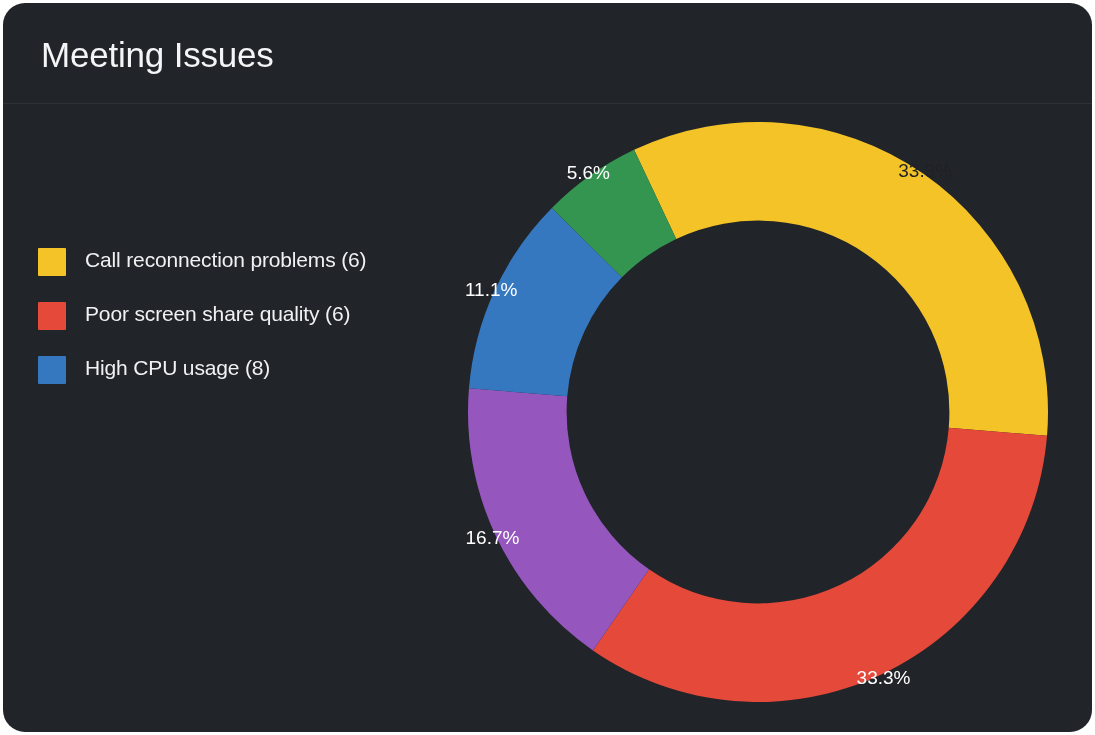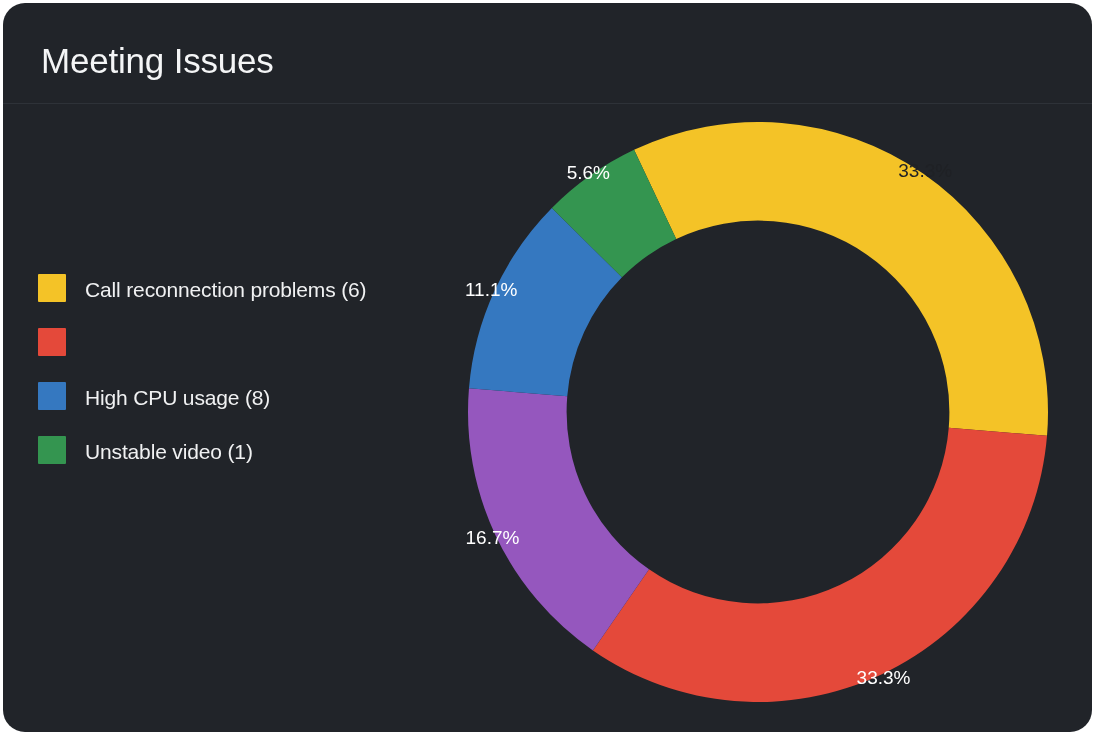--- a/index.html
+++ b/index.html
@@ -24,21 +24,21 @@
     height: 729px;
     background: #212429;
     border-radius: 22px;
     overflow: hidden;
     box-sizing: border-box;
   }
 
   #card-header {
     position: absolute;
     left: 0;
-    top: 8px;
+    top: 2px;
     width: 100%;
     height: 98px;
     box-sizing: border-box;
     text-decoration: underline;
   }
 
   #page-title {
     position: absolute;
     left: 38px;
     top: 30px;
@@ -68,21 +68,21 @@
 
   
   #legend {
     position: absolute;
     left: 35px;
     top: 144px;
     width: 400px;
   }
   .legend-item {
     display: flex;
-    align-items: flex-end;
+    align-items: flex-start;
     height: 54px;
   }
   .legend-swatch {
     width: 28px;
     height: 28px;
     flex: 0 0 28px;
     border-radius: 1px;
   }
   .legend-label {
     margin-left: 19px;
@@ -129,28 +129,25 @@
 
   <div id="card-body">
 
     <div id="legend">
         <div class="legend-item">
           <span class="legend-swatch" style="background: rgb(244, 195, 39);"></span>
           <span class="legend-label">Call reconnection problems (6)</span>
         </div>
         <div class="legend-item">
           <span class="legend-swatch" style="background: rgb(228, 73, 58);"></span>
+          <span class="legend-label">Poor screen share quality (6)</span>
         </div>
         <div class="legend-item">
           <span class="legend-swatch" style="background: rgb(53, 120, 192);"></span>
           <span class="legend-label">High CPU usage (8)</span>
-        </div>
-        <div class="legend-item">
-          <span class="legend-swatch" style="background: rgb(52, 149, 80);"></span>
-          <span class="legend-label">Unstable video (1)</span>
         </div>
       </div>
 
     <div id="donut-wrap">
       <svg id="donut-svg" viewBox="0 0 590 590">
         <g id="slices-group">
             <path d="M 171.0662196177142 32.81606059837429 A 290 290 0 0 1 584.0248421772305 318.76216750271186 L 485.7563958369722 310.68303055178984 A 191.4 191.4 0 0 0 213.2037049476914 121.958599994927 Z" fill="#f4c327"></path>
             <path d="M 584.0248421772305 318.76216750271186 A 290 290 0 0 1 129.90893820505528 533.4217718989139 L 186.03989921533648 452.3583694532832 A 191.4 191.4 0 0 0 485.7563958369722 310.68303055178984 Z" fill="#e4493a"></path>
             <path d="M 129.90893820505528 533.4217718989139 A 290 290 0 0 1 5.975157822769404 271.23783249728825 L 104.24360416302778 279.3169694482102 A 191.4 191.4 0 0 0 186.03989921533648 452.3583694532832 Z" fill="#9557be"></path>
             <path d="M 5.975157822769404 271.23783249728825 A 290 290 0 0 1 88.86815257683205 91.01553618495402 L 158.95298070070916 160.37025388206965 A 191.4 191.4 0 0 0 104.24360416302778 279.3169694482102 Z" fill="#3578c0"></path>

